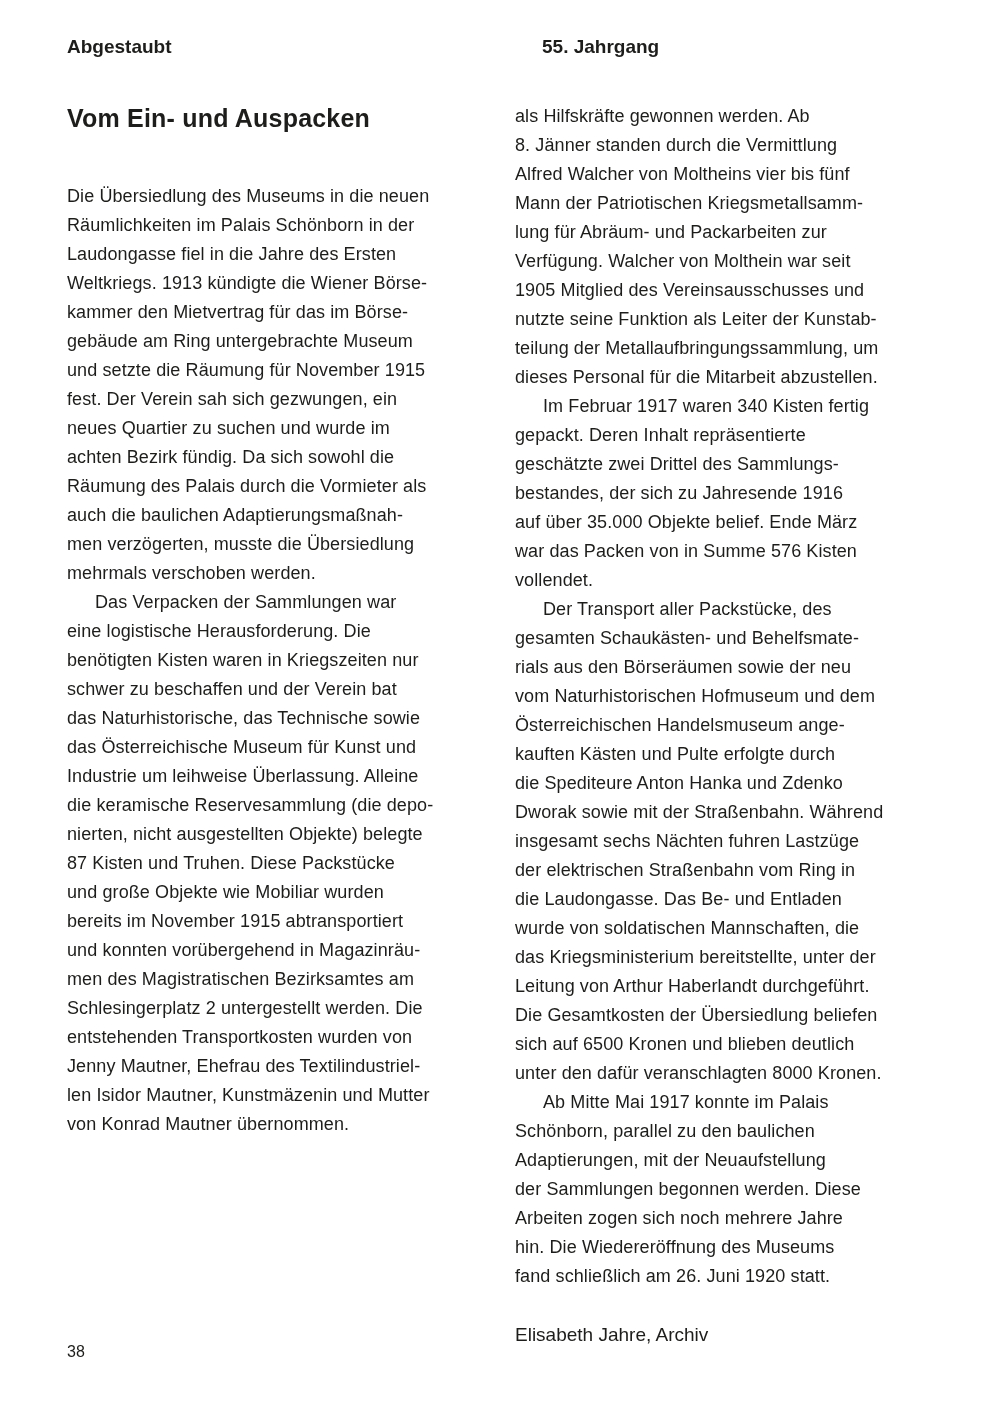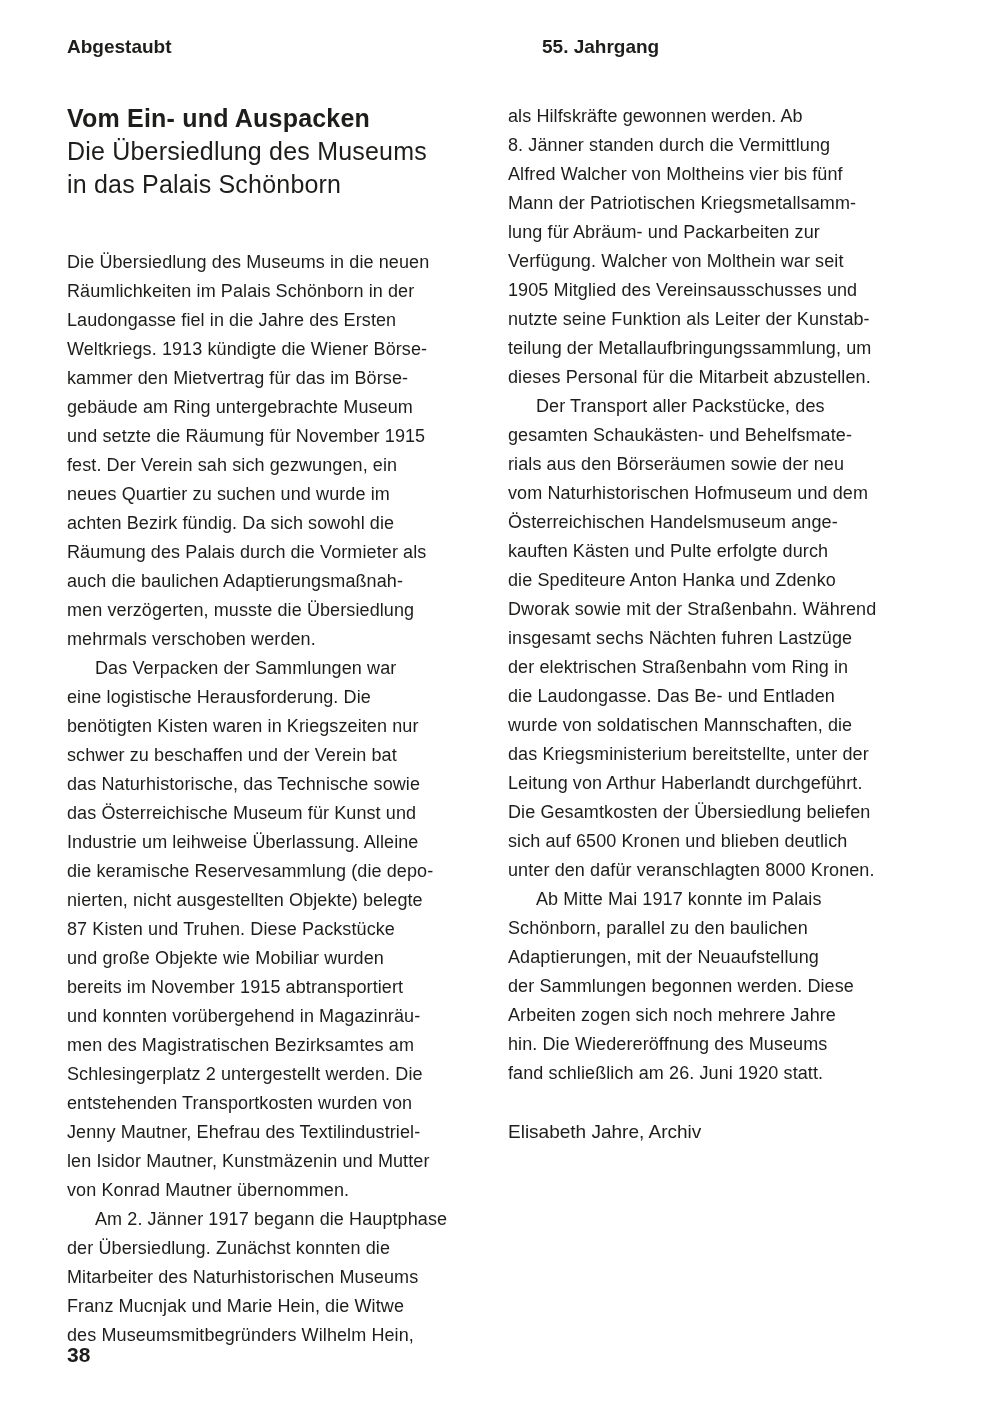--- a/index.html
+++ b/index.html
@@ -28,21 +28,21 @@
   .header-section { font-weight: 700; }
   .header-volume {
     position: absolute;
     left: 542px;
     top: 36px;
     font-weight: 700;
   }
   .content {
     display: grid;
     grid-template-columns: 423px 423px;
-    column-gap: 18px;
+    column-gap: 25px;
   }
   .title-block { margin-bottom: 47px; }
   .article-title {
     font-size: 25px;
     font-weight: 700;
     line-height: 33px;
     letter-spacing: 0.2px;
     white-space: pre;
   }
   .article-subtitle {
@@ -61,41 +61,39 @@
   .body-text p.indent { text-indent: 28px; }
   .byline {
     margin-top: 29px;
     font-size: 19px;
     line-height: 29px;
   }
   .page-number {
     position: absolute;
     left: 67px;
     top: 1343px;
-    font-size: 21px;
-    font-weight: 700;
+    font-size: 16px;
+    font-weight: 400;
   }
 </style>
 </head>
 <body>
 
 <div class="page">
 
   <div class="page-header">
     <span class="header-section">Abgestaubt</span>
     <span class="header-volume">55. Jahrgang</span>
   </div>
 
   <div class="content">
 
     <div class="column">
       <div class="title-block">
         <h1 class="article-title">Vom Ein- und Auspacken</h1>
-        <h2 class="article-subtitle">Die Übersiedlung des Museums
-in das Palais Schönborn</h2>
       </div>
       <div class="body-text">
         <p>Die Übersiedlung des Museums in die neuen
 Räumlichkeiten im Palais Schönborn in der
 Laudongasse fiel in die Jahre des Ersten
 Weltkriegs. 1913 kündigte die Wiener Börse-
 kammer den Mietvertrag für das im Börse-
 gebäude am Ring untergebrachte Museum
 und setzte die Räumung für November 1915
 fest. Der Verein sah sich gezwungen, ein
@@ -117,40 +115,42 @@
 87 Kisten und Truhen. Diese Packstücke
 und große Objekte wie Mobiliar wurden
 bereits im November 1915 abtransportiert
 und konnten vorübergehend in Magazinräu-
 men des Magistratischen Bezirksamtes am
 Schlesingerplatz 2 untergestellt werden. Die
 entstehenden Transportkosten wurden von
 Jenny Mautner, Ehefrau des Textilindustriel-
 len Isidor Mautner, Kunstmäzenin und Mutter
 von Konrad Mautner übernommen.</p>
-        <p class="indent">Am 2. Jänner 1917 begann die Hauptphase
-der Übersiedlung. Zunächst konnten die
-Mitarbeiter des Naturhistorischen Museums
-Franz Mucnjak und Marie Hein, die Witwe
-des Museumsmitbegründers Wilhelm Hein,</p>
       </div>
     </div>
 
     <div class="column">
       <div class="body-text">
         <p>als Hilfskräfte gewonnen werden. Ab
 8. Jänner standen durch die Vermittlung
 Alfred Walcher von Moltheins vier bis fünf
 Mann der Patriotischen Kriegsmetallsamm-
 lung für Abräum- und Packarbeiten zur
 Verfügung. Walcher von Molthein war seit
 1905 Mitglied des Vereinsausschusses und
 nutzte seine Funktion als Leiter der Kunstab-
 teilung der Metallaufbringungssammlung, um
 dieses Personal für die Mitarbeit abzustellen.</p>
+        <p class="indent">Im Februar 1917 waren 340 Kisten fertig
+gepackt. Deren Inhalt repräsentierte
+geschätzte zwei Drittel des Sammlungs-
+bestandes, der sich zu Jahresende 1916
+auf über 35.000 Objekte belief. Ende März
+war das Packen von in Summe 576 Kisten
+vollendet.</p>
         <p class="indent">Der Transport aller Packstücke, des
 gesamten Schaukästen- und Behelfsmate-
 rials aus den Börseräumen sowie der neu
 vom Naturhistorischen Hofmuseum und dem
 Österreichischen Handelsmuseum ange-
 kauften Kästen und Pulte erfolgte durch
 die Spediteure Anton Hanka und Zdenko
 Dworak sowie mit der Straßenbahn. Während
 insgesamt sechs Nächten fuhren Lastzüge
 der elektrischen Straßenbahn vom Ring in

